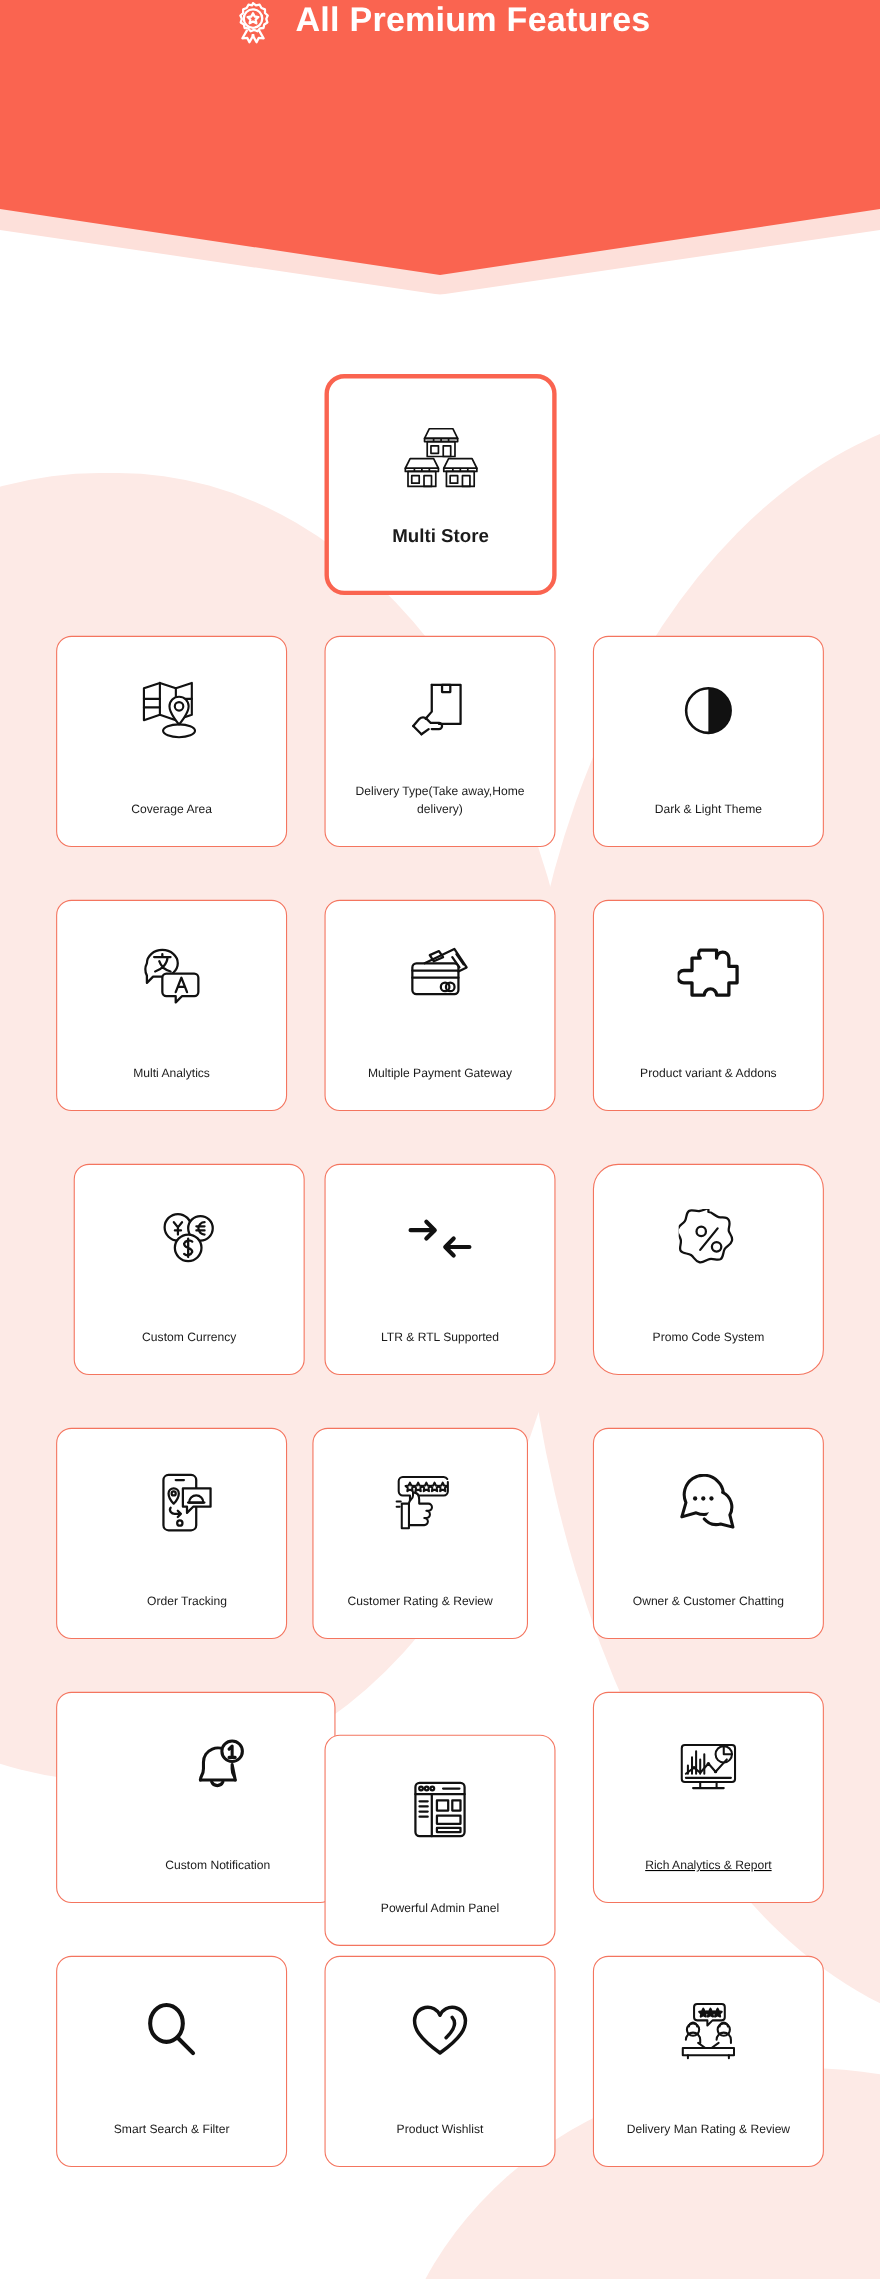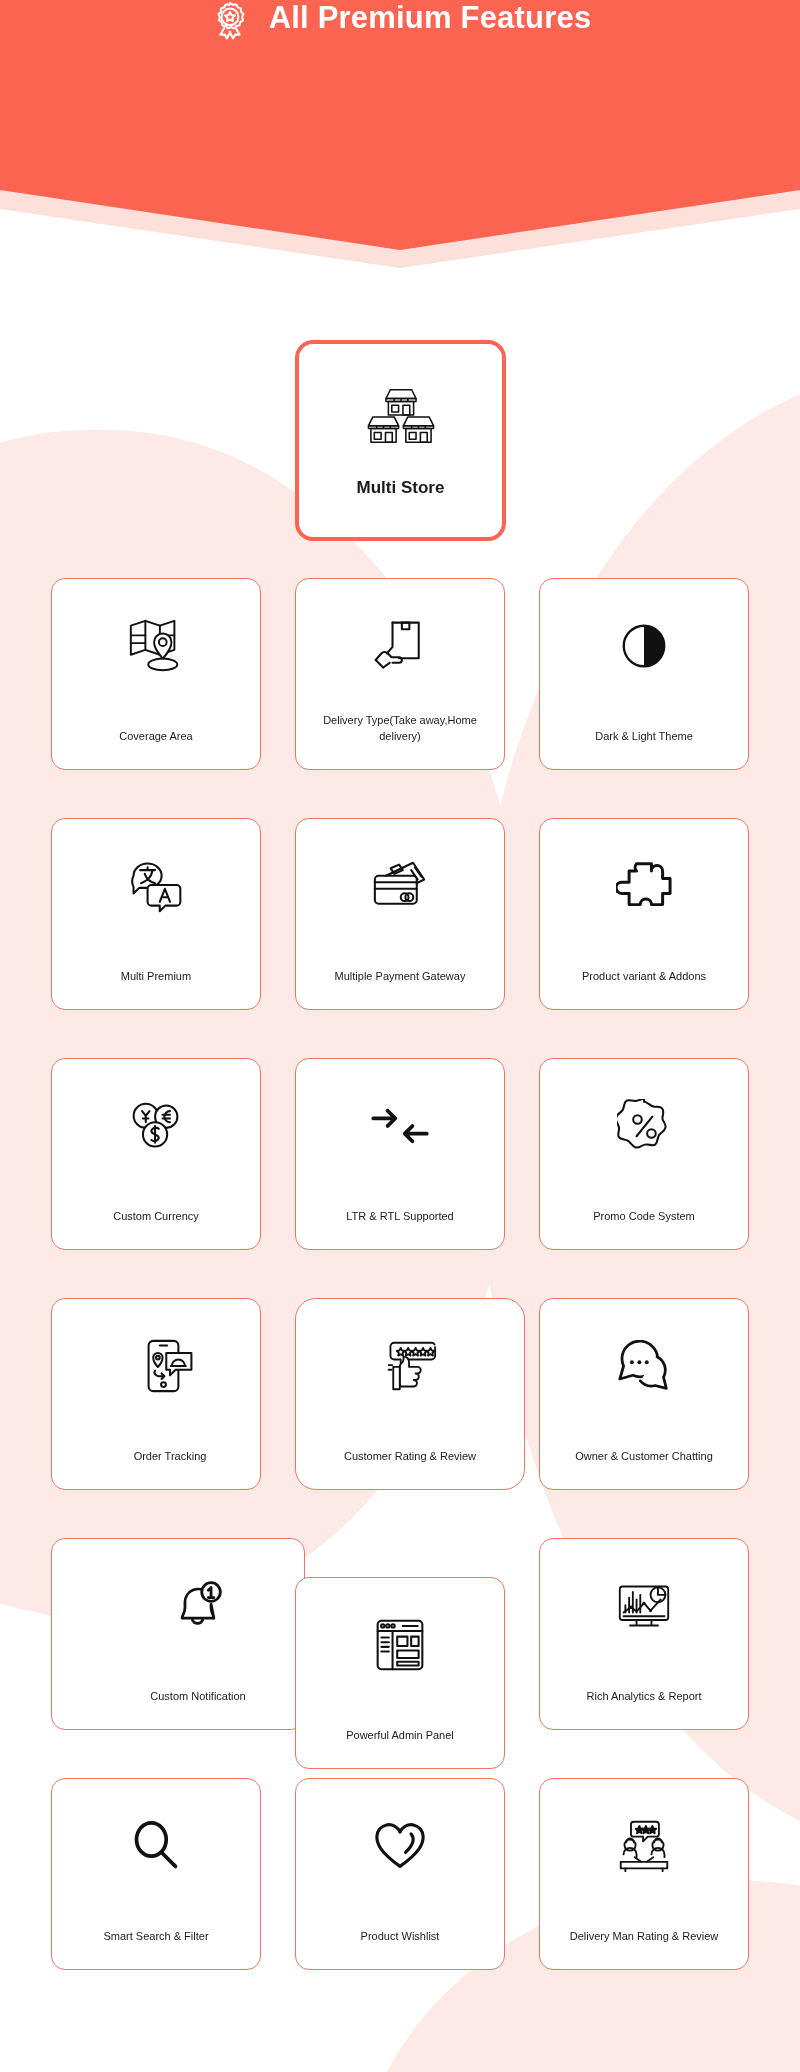--- a/index.html
+++ b/index.html
@@ -251,21 +251,21 @@
 
     <div class="card" style="left:51px; top:818px; width:210px; height:192px;">
       <span class="card-icon">
         <svg viewBox="0 0 64 62" width="60" height="58" fill="none" stroke="#111" stroke-width="2.2" stroke-linejoin="round" stroke-linecap="round">
           <path d="M8 20 a15 13 0 1 1 15 13 h-9 l-6 6 v-7 a13 13 0 0 1 0-12z" fill="#fff"></path>
           <path d="M15 14 h16 M23 11 v3 M28 14 c0 7-6 12-12 14 M20 18 c2 6 7 9 11 10"></path>
           <path d="M27 30 h27 a4 4 0 0 1 4 4 v14 a4 4 0 0 1-4 4 h-12 l-6 6 v-6 h-9 a4 4 0 0 1-4-4 v-14 a4 4 0 0 1 4-4z" fill="#fff"></path>
           <path d="M36 48 l5.5-14 5.5 14 M38 43 h7"></path>
         </svg>
       </span>
-      <span class="card-label">Multi Premium</span>
+      <span class="card-label">Multi Analytics</span>
     </div>
 
     <div class="card" style="left:295px; top:818px; width:210px; height:192px;">
       <span class="card-icon">
         <svg viewBox="0 0 64 58" width="60" height="54" fill="none" stroke="#111" stroke-width="2.2" stroke-linejoin="round" stroke-linecap="round">
           <path d="M17 18 l29-14 12 18 -8 4"></path>
           <path d="M22 10 l9-4 4 6 -9 4z"></path>
           <path d="M44 12 l7 10 M48 9 l7 10"></path>
           <rect x="5" y="18" width="45" height="30" rx="4"></rect>
           <path d="M5 25 h45 M5 32 h45"></path>
@@ -278,21 +278,21 @@
 
     <div class="card" style="left:539px; top:818px; width:210px; height:192px;">
       <span class="card-icon">
         <svg viewBox="0 0 60 58" width="56" height="54" fill="none" stroke="#111" stroke-width="3.2" stroke-linejoin="round" stroke-linecap="round">
           <path d="M22 5 h16 v8 a6 6 0 0 1 12 0 v8 h8 v16 h-8 v12 h-12 a6 6 0 0 0-12 0 h-12 v-12 h-8 a6 6 0 0 1 0-12 h8 v-12 h8 a6 6 0 0 1 0-8z"></path>
         </svg>
       </span>
       <span class="card-label">Product variant &amp; Addons</span>
     </div>
 
-    <div class="card" style="left:51px; top:1058px; width:210px; height:192px;">
+    <div class="card" style="left:67px; top:1058px; width:210px; height:192px;">
       <span class="card-icon">
         <svg viewBox="0 0 60 58" width="56" height="54" fill="none" stroke="#111" stroke-width="2.2" stroke-linejoin="round" stroke-linecap="round">
           <circle cx="19" cy="18" r="13" fill="#fff"></circle>
           <path d="M15 13 l4 5 4-5 M19 18 v7 M16 21 h6"></path>
           <circle cx="41" cy="19" r="12" fill="#fff"></circle>
           <path d="M45 13 a6 6 0 1 0 0 12 M37 17 h8 M37 21 h8"></path>
           <circle cx="29" cy="38" r="13" fill="#fff"></circle>
           <path d="M33 32 a5 5 0 0 0-8 2 c0 5 8 3 8 8 a5 5 0 0 1-8 2 M29 29 v18"></path>
         </svg>
       </span>
@@ -302,21 +302,21 @@
     <div class="card" style="left:295px; top:1058px; width:210px; height:192px;">
       <span class="card-icon">
         <svg viewBox="0 0 64 44" width="62" height="42" fill="none" stroke="#111" stroke-width="4" stroke-linejoin="round" stroke-linecap="round">
           <path d="M4 14 h22 M19 6 l8 8 -8 8"></path>
           <path d="M60 30 h-22 M45 22 l-8 8 8 8"></path>
         </svg>
       </span>
       <span class="card-label">LTR &amp; RTL Supported</span>
     </div>
 
-    <div class="card" style="left:539px; top:1058px; width:210px; height:192px;">
+    <div class="card" style="left:539px; top:1058px; width:210px; height:192px;border-radius:23px;">
       <span class="card-icon">
         <svg viewBox="0 0 58 58" width="54" height="54" fill="none" stroke="#111" stroke-width="2.2" stroke-linejoin="round" stroke-linecap="round">
           <path d="M29 3 c4 0 6 4 10 5 s8-1 10 3 -1 8 0 11 4 5 3 9 -5 5-7 8 -1 8-4 10 -7-1-11 0 -6 4-10 3 -5-5-8-7 -8-1-10-4 1-7 0-11 -4-6-3-10 5-5 7-8 1-8 4-10 7 1 11 0 4-1 8-3z"></path>
           <circle cx="22" cy="22" r="4.6"></circle>
           <circle cx="37" cy="37" r="4.6"></circle>
           <path d="M38 19 L21 40"></path>
         </svg>
       </span>
       <span class="card-label">Promo Code System</span>
     </div>
@@ -331,21 +331,21 @@
           <circle cx="16" cy="22" r="2"></circle>
           <path d="M25 17 h27 v18 h-17 l-6 6 v-6 h-4z" fill="#fff"></path>
           <path d="M31 31 a7 7 0 0 1 14 0z" fill="#fff"></path>
           <path d="M30 31 h16"></path>
           <path d="M13 36 c-2 3 1 6 4 6 h6 l-3-3 M23 42 l-3 3"></path>
         </svg>
       </span>
       <span class="card-label">Order Tracking</span>
     </div>
 
-    <div class="card" style="left:295px; top:1298px; width:230px; height:192px;border-radius:21px;">
+    <div class="card" style="left:284px; top:1298px; width:196px; height:192px;">
       <span class="card-icon">
         <svg viewBox="0 0 62 58" width="58" height="54" fill="none" stroke="#111" stroke-width="2" stroke-linejoin="round" stroke-linecap="round">
           <path d="M14 4 h40 a4 4 0 0 1 4 4 v10 a4 4 0 0 1-4 4 h-26 l-7 7 v-7 h-7 a4 4 0 0 1-4-4 v-10 a4 4 0 0 1 4-4z" fill="#fff" stroke-dasharray="44 3"></path>
           <path d="M21 9.5 l1.3 2.8 3 .4-2.2 2.1 .5 3-2.6-1.4-2.6 1.4 .5-3-2.2-2.1 3-.4z"></path>
           <path d="M29 9.5 l1.3 2.8 3 .4-2.2 2.1 .5 3-2.6-1.4-2.6 1.4 .5-3-2.2-2.1 3-.4z"></path>
           <path d="M37 9.5 l1.3 2.8 3 .4-2.2 2.1 .5 3-2.6-1.4-2.6 1.4 .5-3-2.2-2.1 3-.4z"></path>
           <path d="M45 9.5 l1.3 2.8 3 .4-2.2 2.1 .5 3-2.6-1.4-2.6 1.4 .5-3-2.2-2.1 3-.4z"></path>
           <path d="M53 9.5 l1.3 2.8 3 .4-2.2 2.1 .5 3-2.6-1.4-2.6 1.4 .5-3-2.2-2.1 3-.4z"></path>
           <path d="M20 30 c0-4 4-4 4-8 v-3 c4 0 6 3 6 7 v4 h9 a3.5 3.5 0 0 1 0 7 h-2 a3.5 3.5 0 0 1 0 7 h-2 a3.5 3.5 0 0 1 0 7 h-15z" fill="#fff"></path>
           <path d="M20 30 h-7 v24 h7z" fill="#fff"></path>
@@ -395,21 +395,21 @@
           <path d="M9 22 h8 M9 27 h8 M9 32 h8 M9 37 h8"></path>
           <rect x="26" y="21" width="11" height="10"></rect>
           <rect x="41" y="21" width="8" height="10"></rect>
           <rect x="26" y="36" width="23" height="8"></rect>
           <rect x="26" y="48" width="23" height="4"></rect>
         </svg>
       </span>
       <span class="card-label">Powerful Admin Panel</span>
     </div>
 
-    <div class="card" style="left:539px; top:1538px; width:210px; height:192px;">
+    <div class="card" style="left:539px; top:1538px; width:210px; height:192px;text-decoration:underline;">
       <span class="card-icon">
         <svg viewBox="0 0 62 58" width="58" height="54" fill="none" stroke="#111" stroke-width="2" stroke-linejoin="round" stroke-linecap="round">
           <rect x="5" y="8" width="52" height="36" rx="3"></rect>
           <path d="M23 44 v6 M39 44 v6 M16 50 h30"></path>
           <path d="M11 28 v8 M15 20 v16 M19 14 v22 M23 22 v14 M27 17 v19"></path>
           <path d="M9 40 h44"></path>
           <path d="M9 36 l8-6 6 5 8-9 7 8 11-12"></path>
           <circle cx="17" cy="30" r="1.6" fill="#111" stroke="none"></circle>
           <circle cx="31" cy="26" r="1.6" fill="#111" stroke="none"></circle>
           <circle cx="38" cy="34" r="1.6" fill="#111" stroke="none"></circle>

